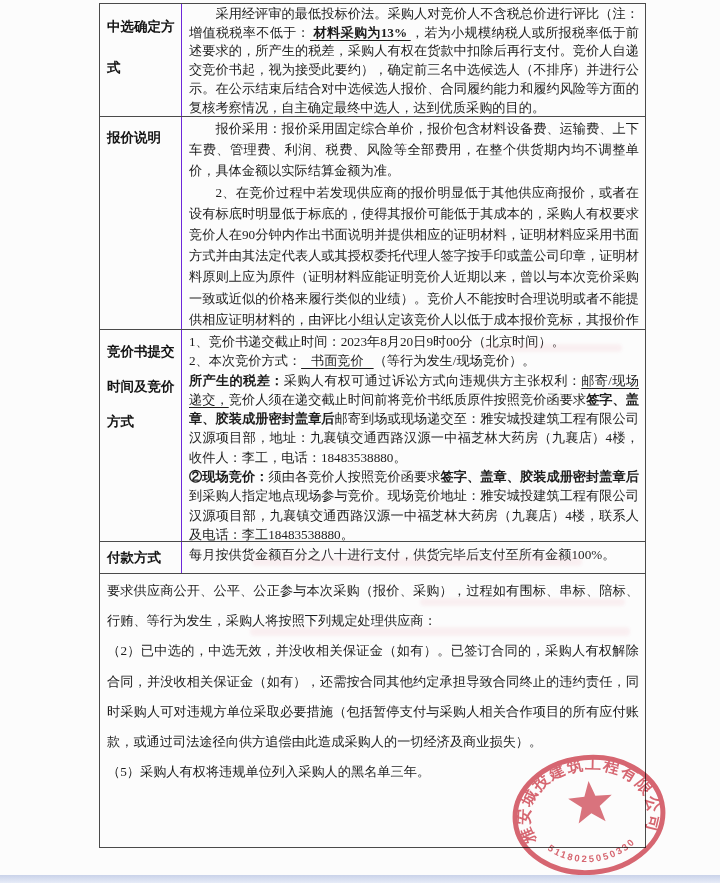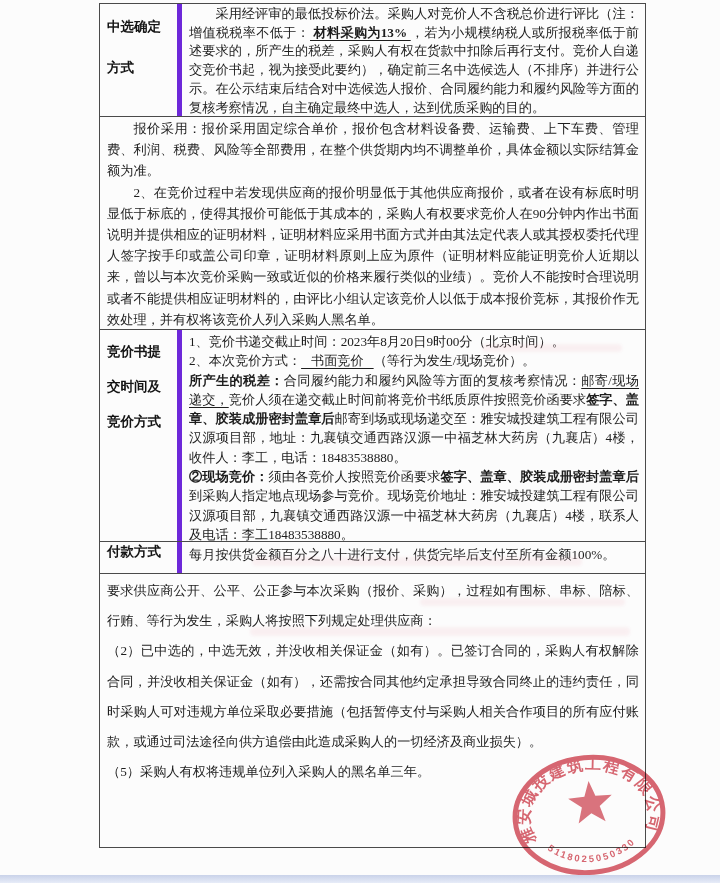--- a/index.html
+++ b/index.html
@@ -22,27 +22,27 @@
   .trow{display:flex;box-sizing:border-box;border-bottom:1px solid #4a4a4a;}
   .trow:last-child{border-bottom:none;}
   .trow-0{height:113px;}
   .trow-1{height:213px;}
   .trow-2{height:212px;}
   .trow-3{height:32px;}
   .trow-4{height:273px;}
 
   .lcell{
     width:82px;box-sizing:border-box;flex:0 0 82px;
-    border-right:5px solid #6d28d9;
+    border-right:1px solid #6d28d9;
     padding:6px 3px 0 7px;
     font-weight:bold;font-size:13.5px;color:#141414;
     line-height:20px;
     overflow:hidden;
   }
-  .lcell.v-center{display:flex;align-items:flex-start;padding-top:0;}
+  .lcell.v-center{display:flex;align-items:center;padding-top:0;}
   .trow-0 .lcell{line-height:41px;padding-top:2px;}
   .trow-1 .lcell{padding-top:11px;}
   .trow-2 .lcell{line-height:35px;padding-top:4px;}
 
   .ccell{
     flex:1;box-sizing:border-box;
     padding:2px 6px 0 7px;
     font-size:13.2px;color:#1d1d1d;
     text-align:justify;
     overflow:hidden;
@@ -89,33 +89,36 @@
   <div class="terms-table">
       <div class="trow trow-0">
         <div class="lcell">
           <div>中选确定方式</div>
         </div>
         <div class="ccell">
           <p class="para indent"><span class="">采用经评审的最低投标价法。采购人对竞价人不含税总价进行评比（注：增值税税率不低于：</span><span class="seg-b seg-u">&nbsp;材料采购为13%&nbsp;</span><span class="">，若为小规模纳税人或所报税率低于前述要求的，所产生的税差，采购人有权在货款中扣除后再行支付。竞价人自递交竞价书起，视为接受此要约），确定前三名中选候选人（不排序）并进行公示。在公示结束后结合对中选候选人报价、合同履约能力和履约风险等方面的复核考察情况，自主确定最终中选人，达到优质采购的目的。</span></p>
         </div>
       </div>
       <div class="trow trow-1">
+        <div class="lcell">
+          <div>报价说明</div>
+        </div>
         <div class="ccell">
           <p class="para indent"><span class="">报价采用：报价采用固定综合单价，报价包含材料设备费、运输费、上下车费、管理费、利润、税费、风险等全部费用，在整个供货期内均不调整单价，具体金额以实际结算金额为准。</span></p>
           <p class="para indent"><span class="">2、在竞价过程中若发现供应商的报价明显低于其他供应商报价，或者在设有标底时明显低于标底的，使得其报价可能低于其成本的，采购人有权要求竞价人在90分钟内作出书面说明并提供相应的证明材料，证明材料应采用书面方式并由其法定代表人或其授权委托代理人签字按手印或盖公司印章，证明材料原则上应为原件（证明材料应能证明竞价人近期以来，曾以与本次竞价采购一致或近似的价格来履行类似的业绩）。竞价人不能按时合理说明或者不能提供相应证明材料的，由评比小组认定该竞价人以低于成本报价竞标，其报价作无效处理，并有权将该竞价人列入采购人黑名单。</span></p>
         </div>
       </div>
       <div class="trow trow-2">
         <div class="lcell">
           <div>竞价书提交时间及竞价方式</div>
         </div>
         <div class="ccell">
           <p class="para"><span class="">1、竞价书递交截止时间：2023年8月20日9时00分（北京时间）。</span></p>
           <p class="para"><span class="">2、本次竞价方式：</span><span class="seg-u">&nbsp;&nbsp;&nbsp;书面竞价&nbsp;&nbsp;&nbsp;</span><span class="">（等行为发生/现场竞价）。</span></p>
-          <p class="para"><span class="seg-b ">所产生的税差：</span><span class="">合同履约能力和履约风险等方面的复核考察情况：</span><span class="seg-u">邮寄/现场递交，</span><span class="">竞价人须在递交截止时间前将竞价书纸质原件按照竞价函要求</span><span class="seg-b ">签字、盖章、胶装成册密封盖章后</span><span class="">邮寄到场或现场递交至：雅安城投建筑工程有限公司汉源项目部，地址：九襄镇交通西路汉源一中福芝林大药房（九襄店）4楼，收件人：李工，电话：18483538880。</span></p>
+          <p class="para"><span class="seg-b ">所产生的税差：</span><span class="">采购人有权可通过诉讼方式向违规供方主张权利：</span><span class="seg-u">邮寄/现场递交，</span><span class="">竞价人须在递交截止时间前将竞价书纸质原件按照竞价函要求</span><span class="seg-b ">签字、盖章、胶装成册密封盖章后</span><span class="">邮寄到场或现场递交至：雅安城投建筑工程有限公司汉源项目部，地址：九襄镇交通西路汉源一中福芝林大药房（九襄店）4楼，收件人：李工，电话：18483538880。</span></p>
           <p class="para"><span class="seg-b ">②现场竞价：</span><span class="">须由各竞价人按照竞价函要求</span><span class="seg-b ">签字、盖章、胶装成册密封盖章后</span><span class="">到采购人指定地点现场参与竞价。现场竞价地址：雅安城投建筑工程有限公司汉源项目部，九襄镇交通西路汉源一中福芝林大药房（九襄店）4楼，联系人及电话：李工18483538880。</span></p>
         </div>
       </div>
       <div class="trow trow-3">
         <div class="lcell v-center">
           <div>付款方式</div>
         </div>
         <div class="ccell">
           <p class="para"><span class="">每月按供货金额百分之八十进行支付，供货完毕后支付至所有金额100%。</span></p>
         </div>

